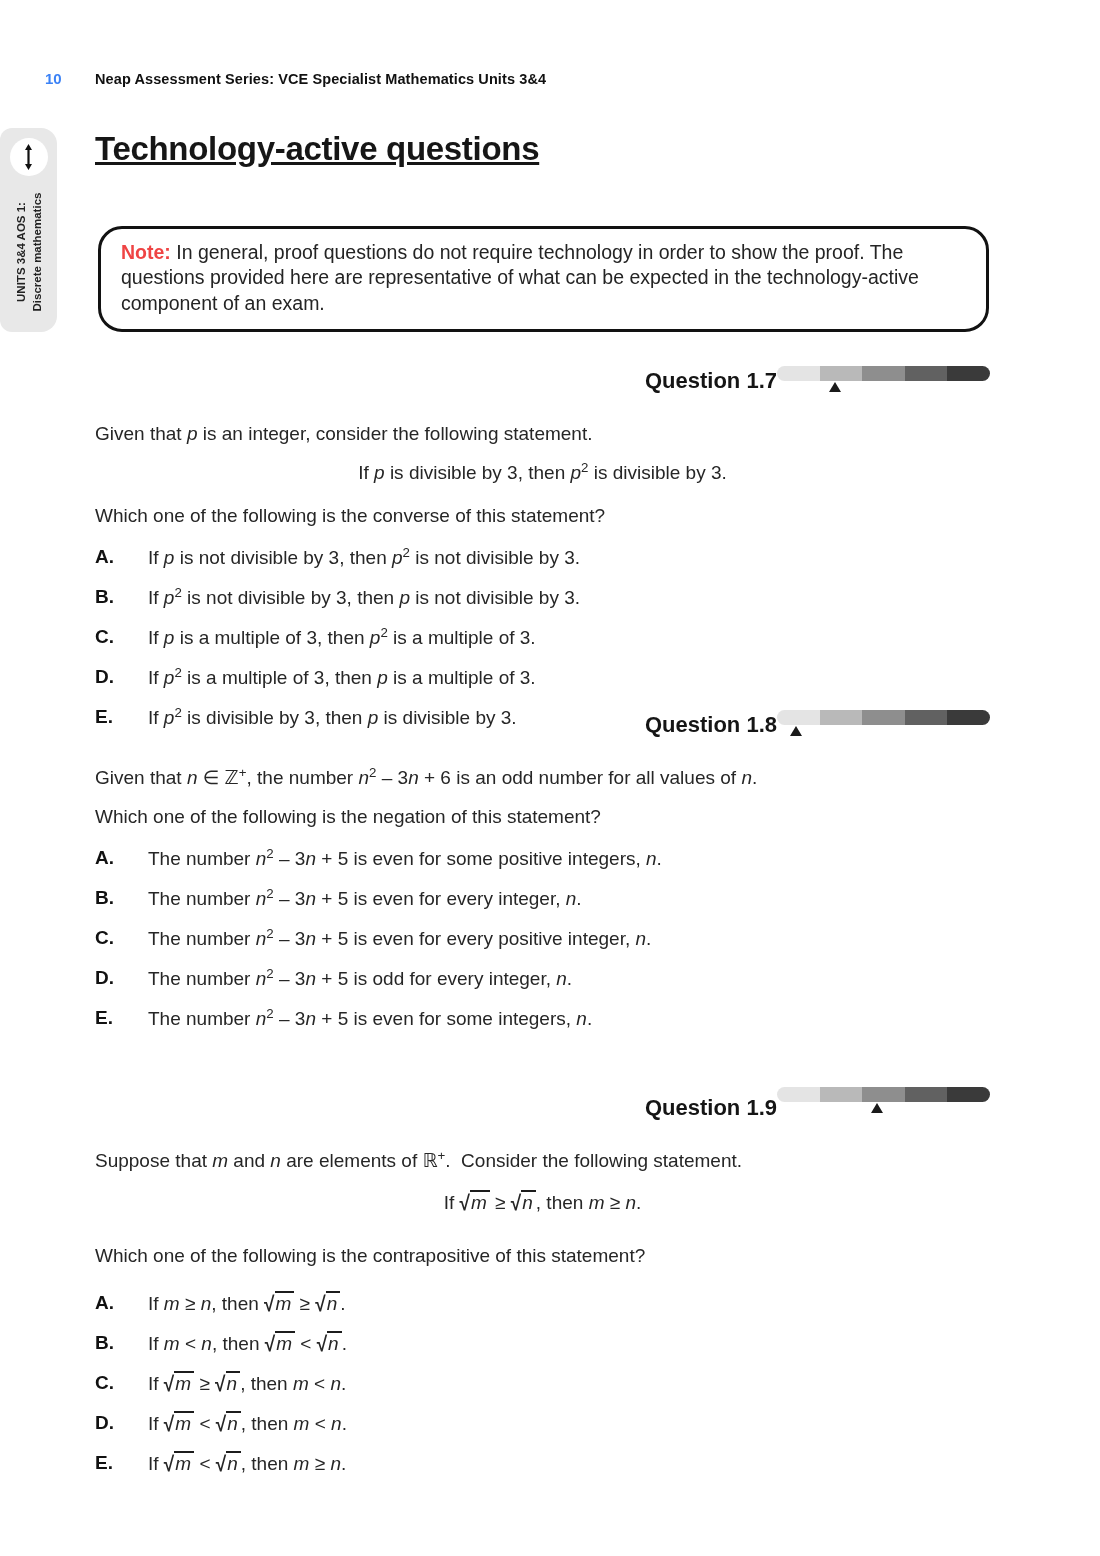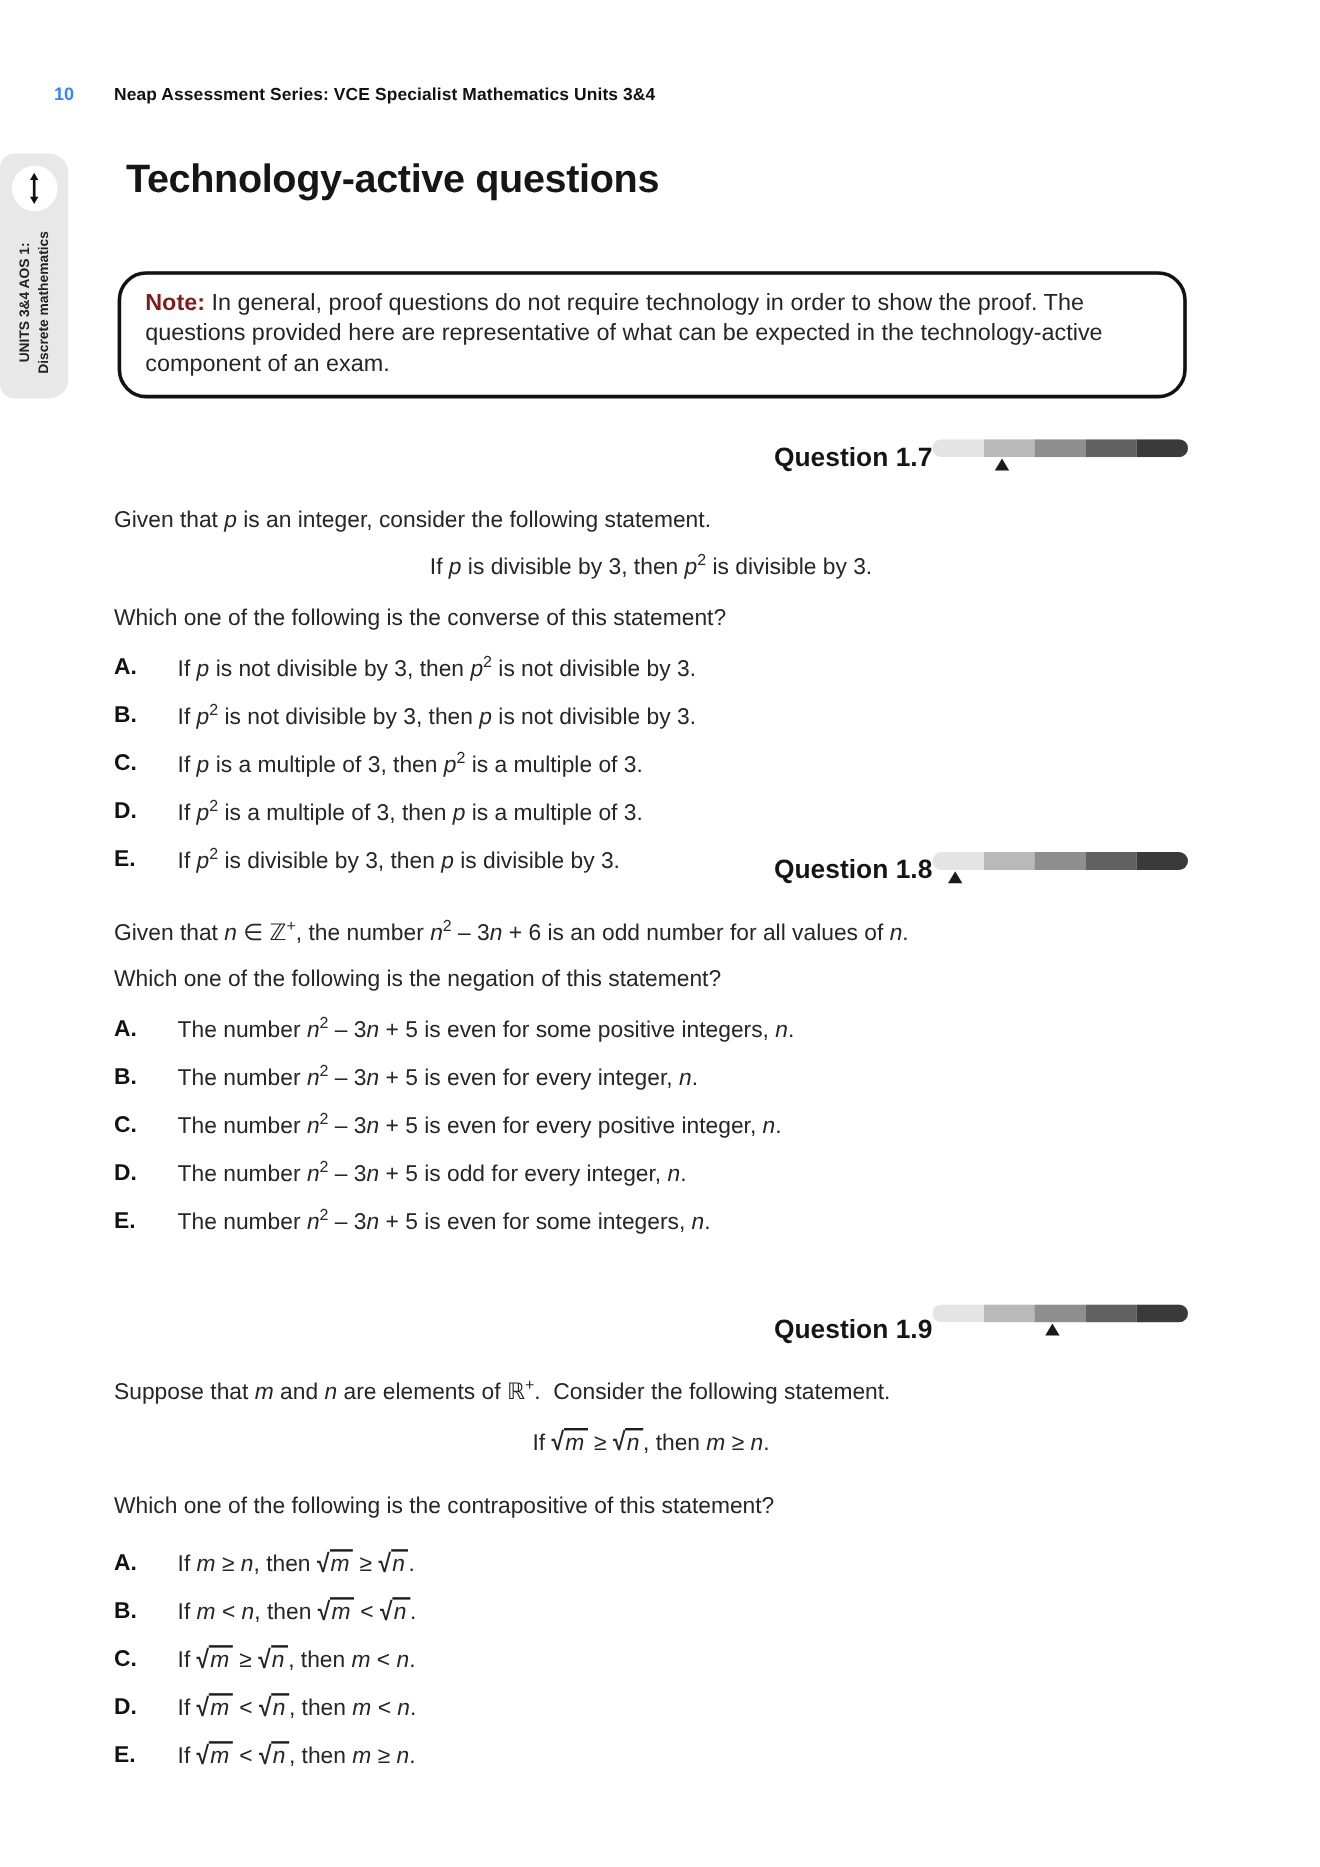--- a/index.html
+++ b/index.html
@@ -26,31 +26,31 @@
   }
   .side-tab-text {
     position:absolute; top:124px; left:50%;
     transform:translate(-50%,-50%) rotate(-90deg);
     white-space:nowrap; text-align:center;
     font-size:11.5px; font-weight:600; line-height:1.4; color:#222;
   }
 
   
   .page-title {
-    position:absolute; top:130px; left:105px; margin:0;
-    font-size:33px; font-weight:800; letter-spacing:-.3px; color:#161616;
+    position:absolute; top:130px; left:95px; margin:0;
+    font-size:33px; font-weight:800; letter-spacing:-.3px; color:#161616;text-decoration:underline;
   }
 
   
   .note-box {
     position:absolute; top:226px; left:98px; width:845px;
     border:3px solid #121212; border-radius:24px;
     padding:11px 20px 13px; font-size:19.5px; line-height:1.3; color:#242424;
   }
-  .note-label { font-weight:bold; color:#7f1d1d; }
+  .note-label { font-weight:bold; color:#ef4444; }
 
   
   .question { position:absolute; left:95px; width:895px; }
   .q-head { display:flex; justify-content:flex-end; align-items:flex-start; height:30px; margin-bottom:24px; }
   .q-heading { margin:0; font-size:22px; font-weight:800; color:#151515; }
 
   .diff { position:relative; width:213px; margin-top:-2px; flex:0 0 auto; }
   .diff-bar { display:flex; height:15px; border-radius:8px; overflow:hidden; }
   .seg { flex:1 1 0; }
   .diff-marker {

